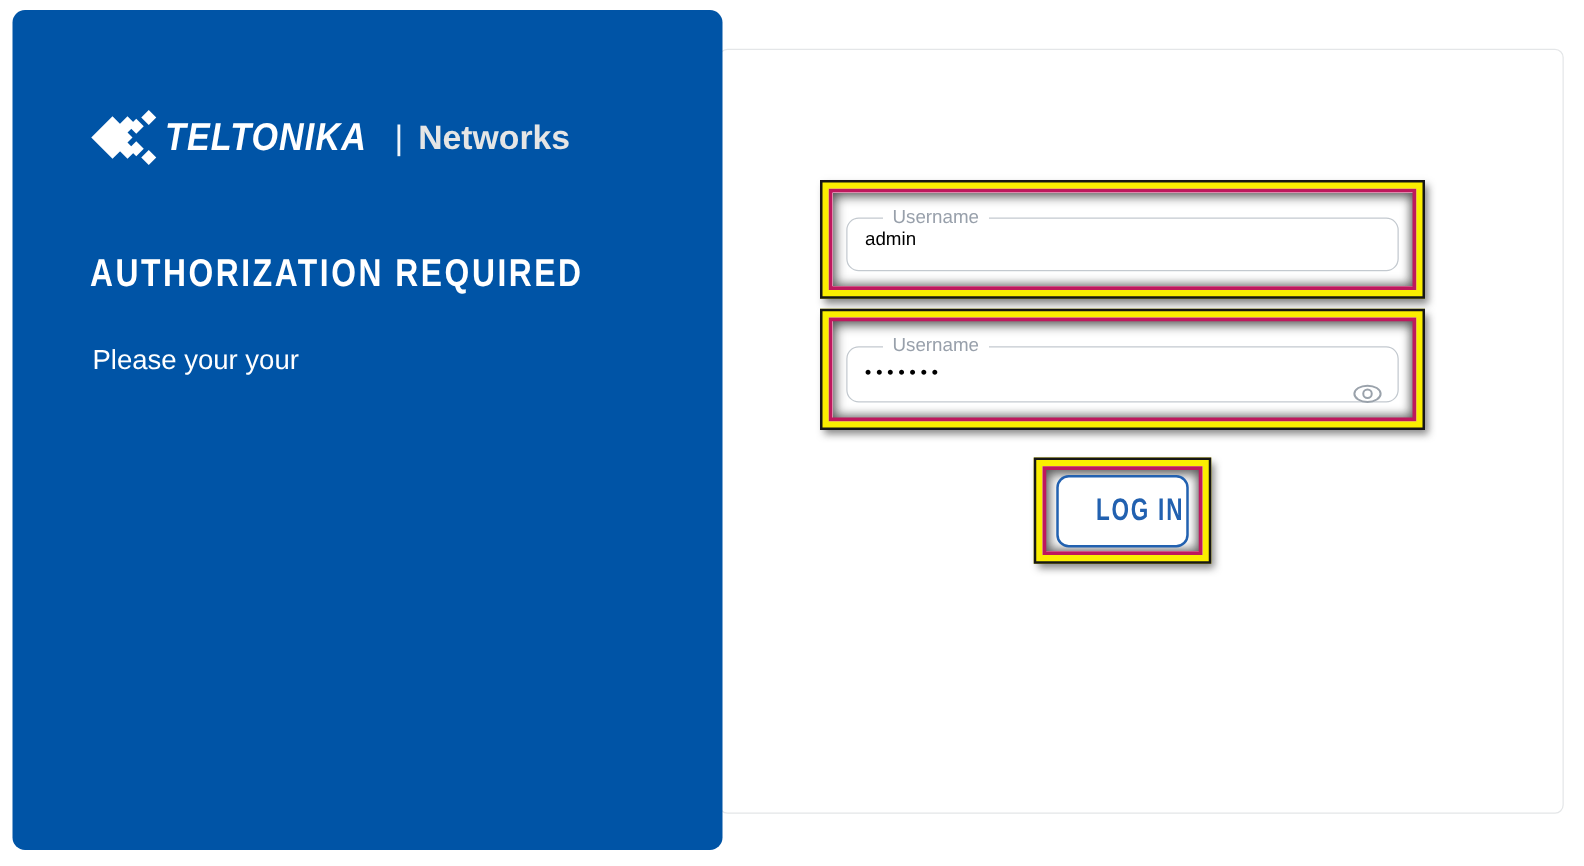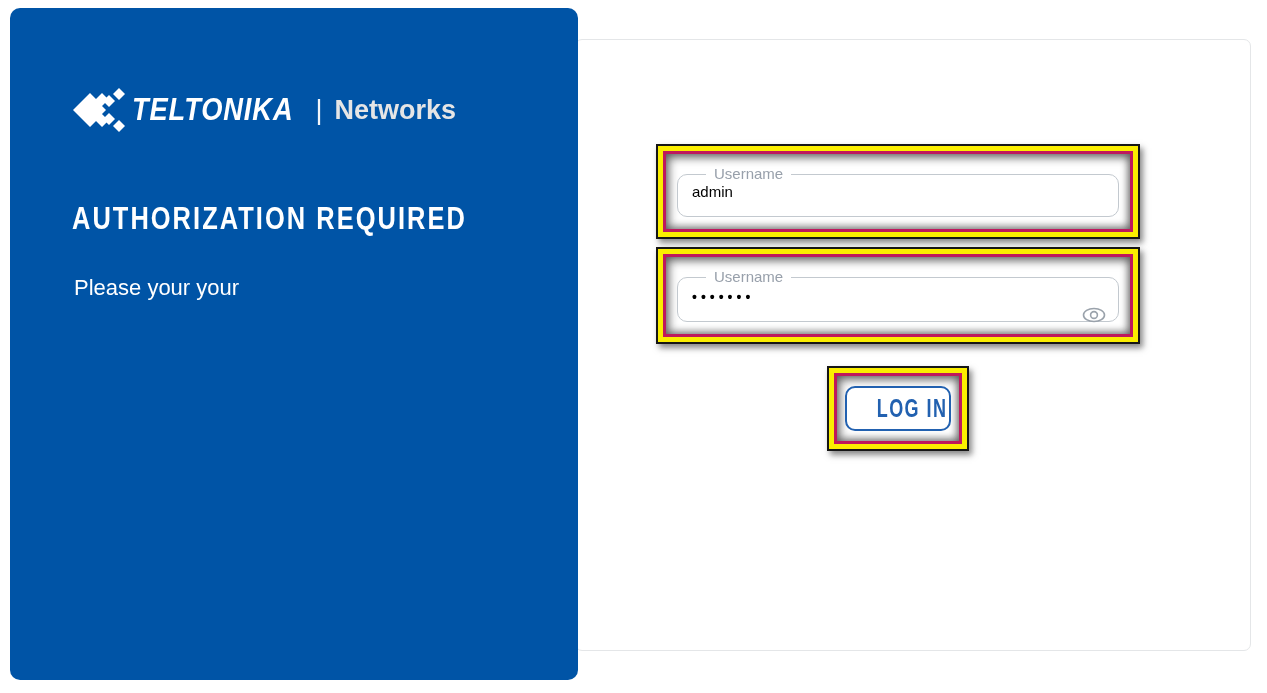--- a/index.html
+++ b/index.html
@@ -153,21 +153,21 @@
     width: 24px; height: 20px;
     cursor: pointer;
     background: none;
     border: none;
     padding: 0;
     line-height: 0;
   }
 
   
   .login-btn {
-    width: 106px; height: 45px;
+    width: 106px; height: 58px;
     background: #ffffff;
     border: 2px solid #2261b0;
     border-radius: 10px;
     color: #2261b0;
     display: flex;
     align-items: center;
     justify-content: center;
     cursor: pointer;
     padding-left: 28px;
   }

